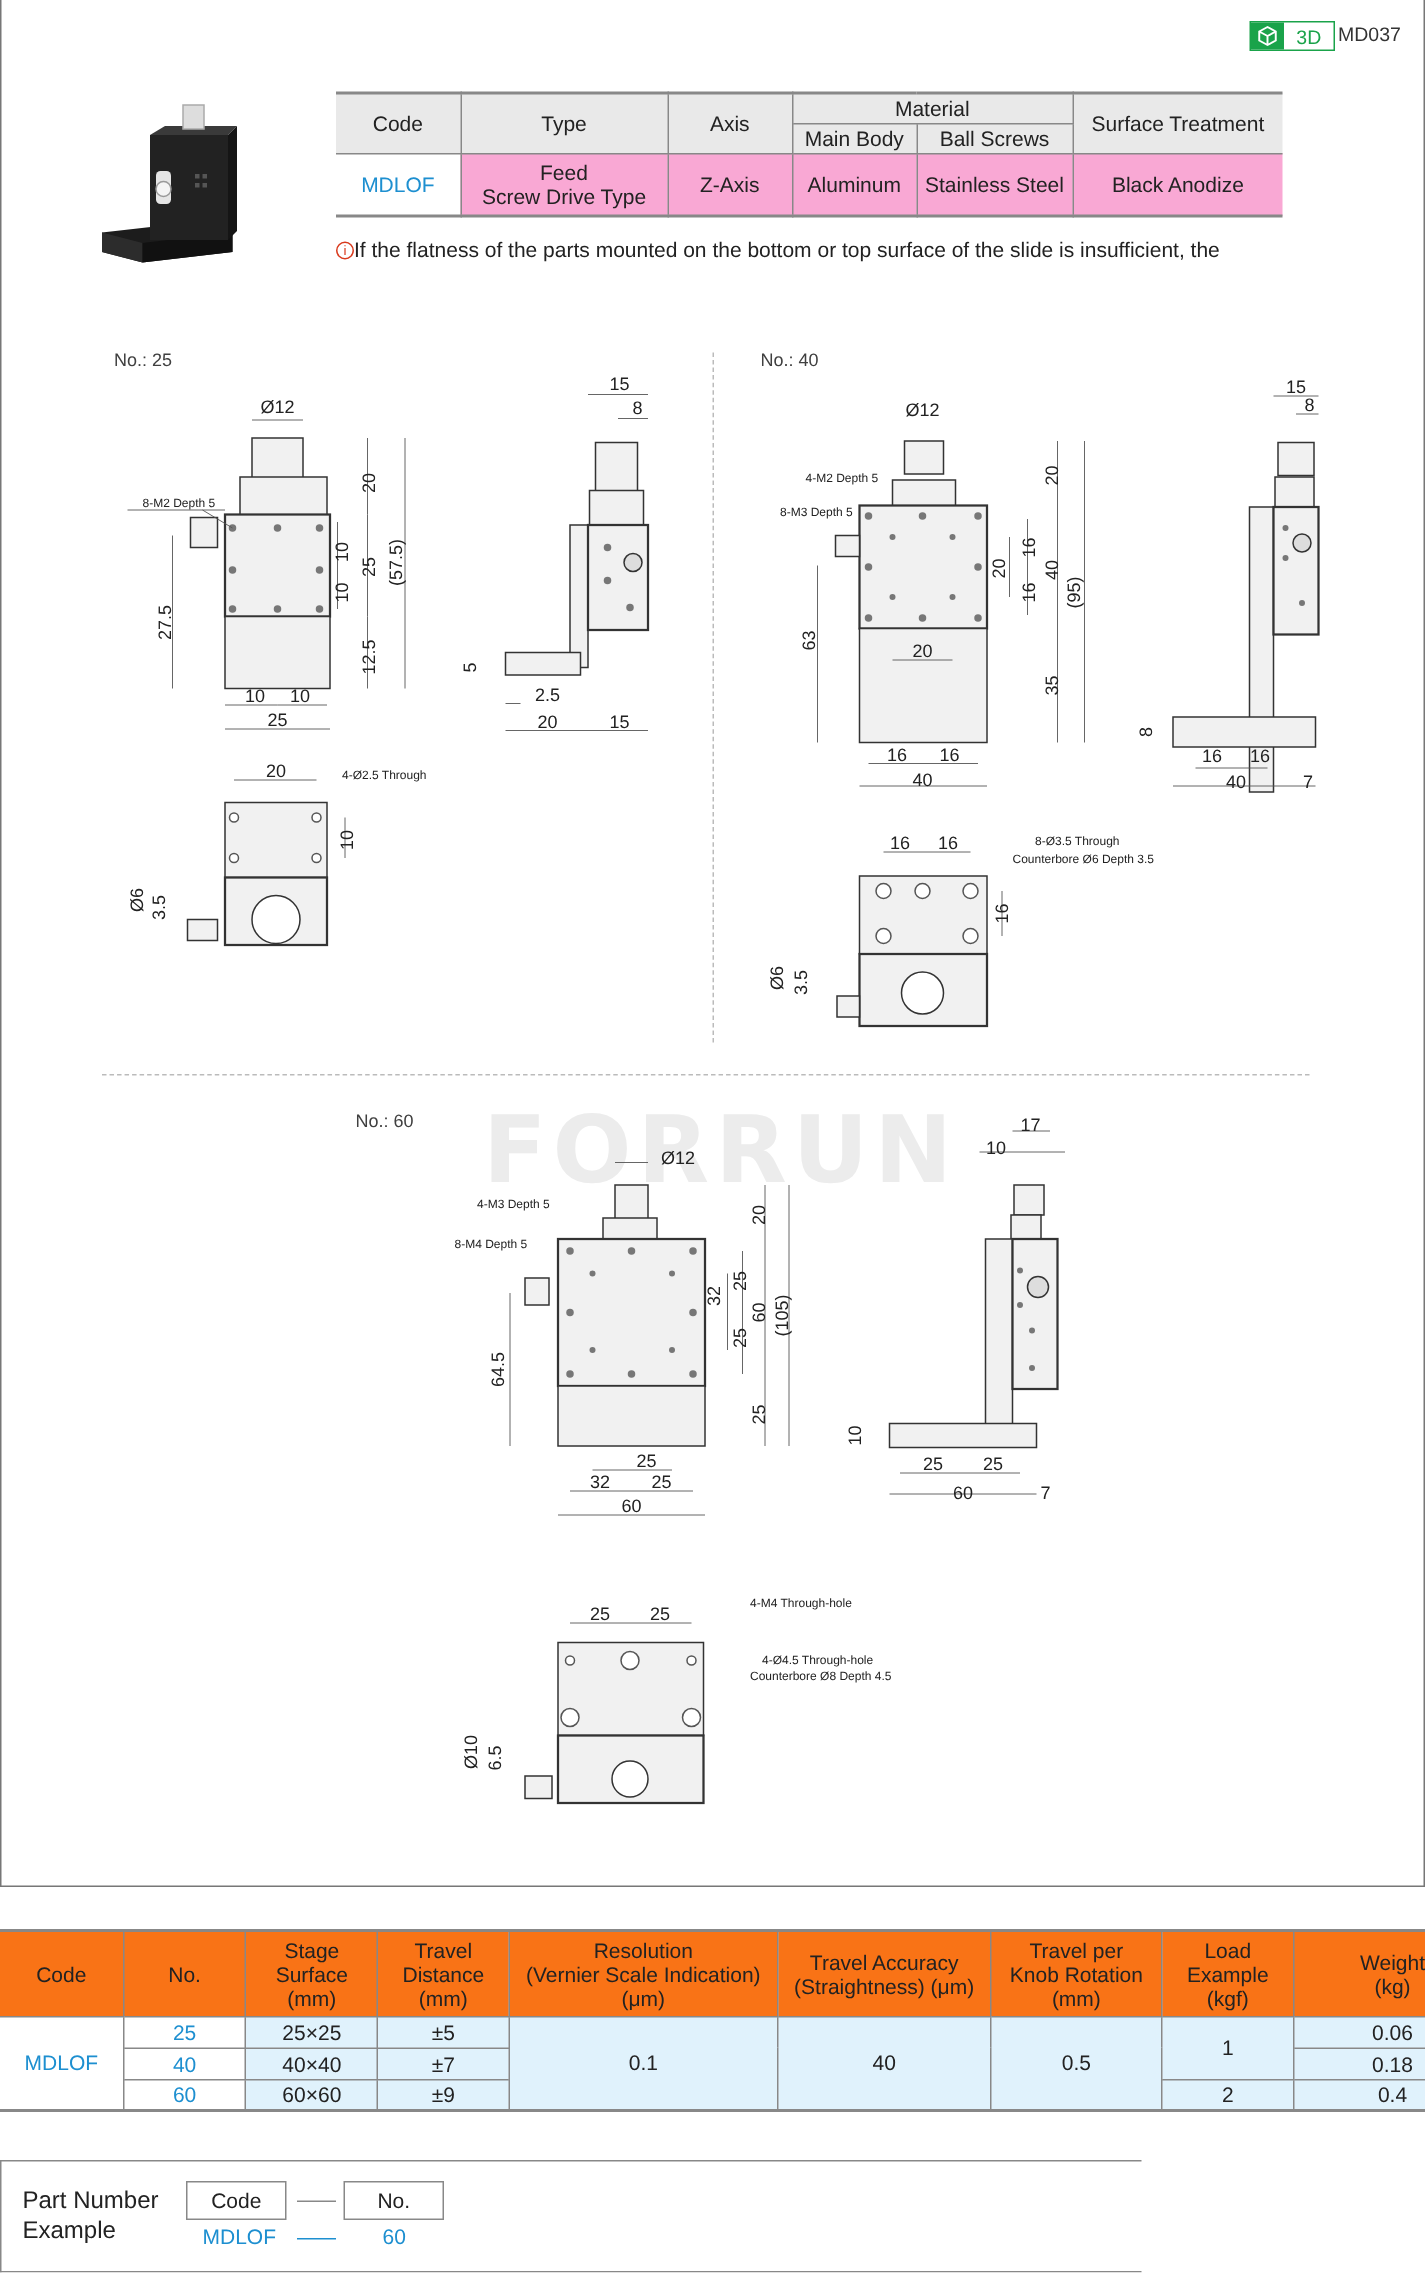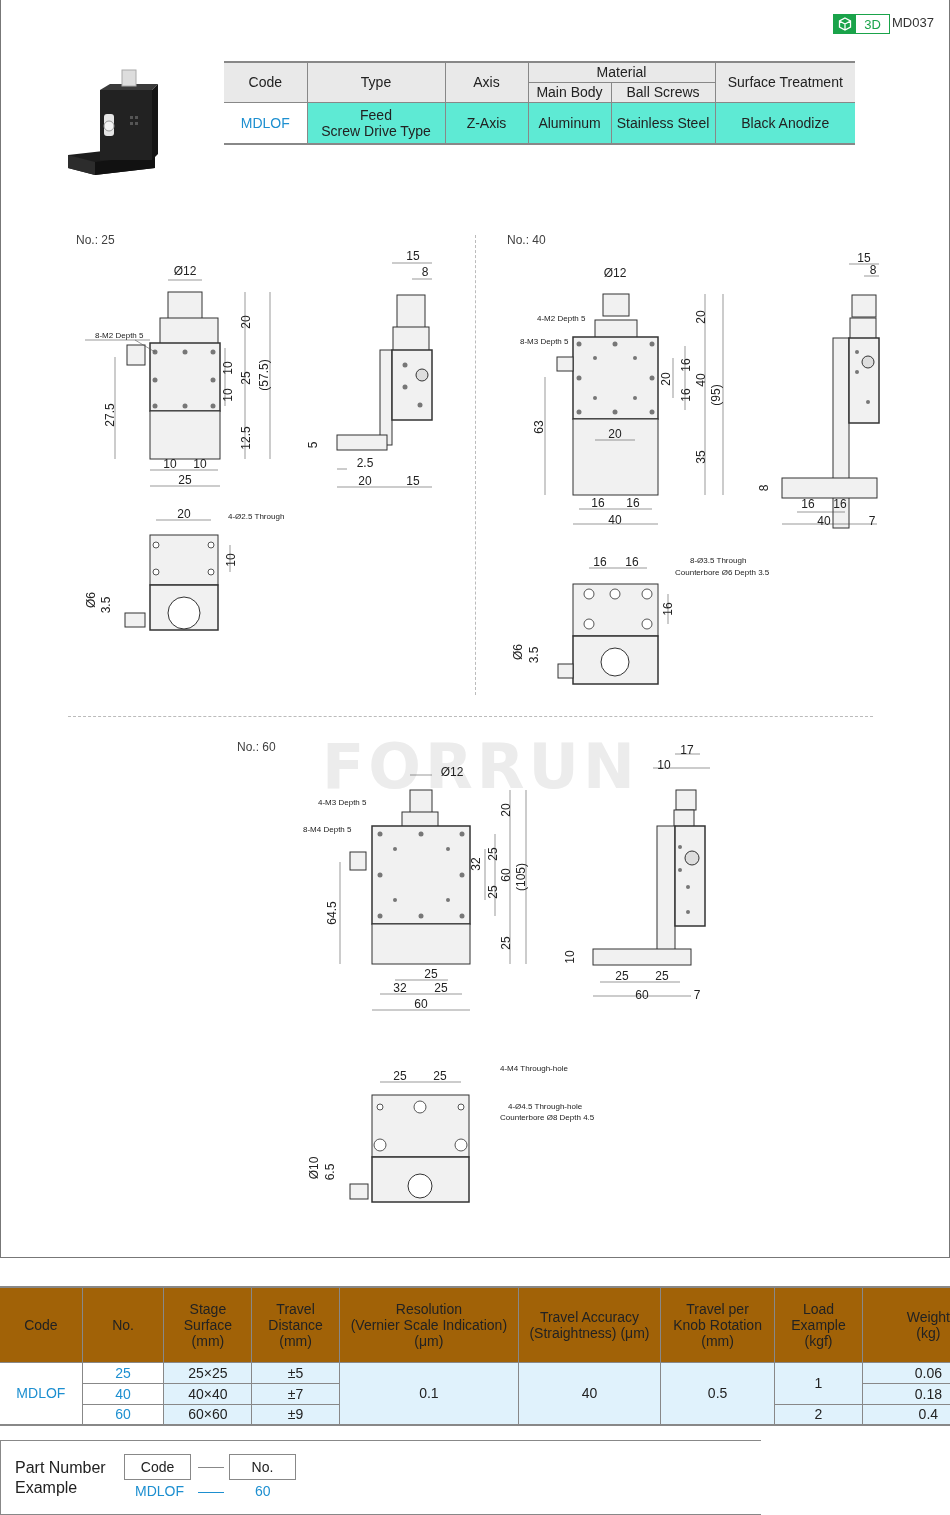--- a/index.html
+++ b/index.html
@@ -7,36 +7,36 @@
   .panel { position: absolute; left: 0; top: 0; width: 950px; height: 1258px; border: 1px solid #777; border-top: none; }
   .badge3d { position: absolute; left: 819px; top: 14px; width: 57px; height: 20px; border: 1px solid #1aa34a; display: flex; margin-left: 14px; }
   .badge3d .ic { width: 22px; height: 100%; background: #1aa34a; display: flex; align-items: center; justify-content: center; }
   .badge3d .tx { flex: 1; color: #1aa34a; font-size: 13px; display: flex; align-items: center; justify-content: center; }
   .pn { position: absolute; left: 892px; top: 15px; font-size: 13px; color: #333; }
   .photo { position: absolute; left: 60px; top: 60px; width: 110px; height: 120px; }
   table { border-collapse: collapse; font-size: 14px; }
   td, th { border: 1px solid #888; text-align: center; font-weight: normal; }
   .spec { position: absolute; left: 224px; top: 61px; width: 631px; border-top: 2px solid #888; border-bottom: 2px solid #888; }
   .spec th { background: #e9e9e9; height: 20px; }
-  .spec td { background: #5eead4; height: 42px; }
+  .spec td { background: #f9a8d4; height: 42px; }
   .spec td:first-child, .spec th:first-child { border-left: none; }
   .spec td:last-child, .spec th:last-child { border-right: none; }
   .blue { color: #1d8fd0; }
   .spec td.code { background: #fff; }
   .note { position: absolute; left: 224px; top: 157px; width: 680px; font-size: 14px; line-height: 19px; color: #222; }
   .note .i { display: inline-block; width: 12px; height: 12px; border: 1px solid #d9391c; border-radius: 50%; color: #d9391c; font-size: 9px; line-height: 10px; text-align: center; vertical-align: 1px; }
   .note .l2 { padding-left: 14px; }
   .lbl { position: absolute; font-size: 12px; color: #404040; }
   .vdiv { position: absolute; left: 475px; top: 235px; height: 460px; border-left: 1px dashed #bbb; }
   .hdiv { position: absolute; left: 68px; top: 716px; width: 805px; border-top: 1px dashed #bbb; }
   svg.dw { position: absolute; overflow: visible; }
   svg text { font-family: "Liberation Sans", sans-serif; fill: #222; }
   .watermark { position: absolute; left: 322px; top: 730px; font-size: 62px; font-weight: bold; color: #ececec; letter-spacing: 4px; font-family: "DejaVu Sans", sans-serif; }
   .dtbl { position: absolute; left: 0; top: 1286px; width: 950px; border-top: 2px solid #888; border-bottom: 2px solid #888; }
-  .dtbl th { background: #a16207; height: 75px; line-height: 16px; }
+  .dtbl th { background: #f97316; height: 57px; line-height: 16px; }
   .dtbl td { background: #e0f2fc; height: 21px; }
   .dtbl td.w { background: #fff; }
   .dtbl td:first-child, .dtbl th:first-child { border-left: none; }
   .dtbl td:last-child, .dtbl th:last-child { border-right: none; padding-left: 44px; }
   .pnex { position: absolute; left: 0; top: 1440px; width: 761px; height: 75px; border: 1px solid #888; border-right: none; }
   .pnex .t { position: absolute; left: 14px; top: 17px; font-size: 16px; line-height: 20px; color: #222; }
   .box { position: absolute; top: 13px; height: 26px; border: 1px solid #888; font-size: 14px; display: flex; align-items: center; justify-content: center; }
   .dash { position: absolute; width: 26px; border-top: 1px solid #888; }
   .ex { position: absolute; top: 42px; font-size: 14px; color: #1d8fd0; }
 </style>
@@ -91,20 +91,21 @@
     <td><span>Feed</span><br><span>Screw Drive Type</span></td>
     <td>Z-Axis</td>
     <td>Aluminum</td>
     <td>Stainless Steel</td>
     <td>Black Anodize</td>
   </tr>
 </tbody>
   </table>
 
 <div class="note">
+  <div><span class="i">i</span><span>If the flatness of the parts mounted on the bottom or top surface of the slide is insufficient, the</span></div>
 </div>
 
 <div class="lbl" style="left:76px;top:233px">No.: 25</div>
 <div class="lbl" style="left:507px;top:233px">No.: 40</div>
 <div class="lbl" style="left:237px;top:740px">No.: 60</div>
 <div class="vdiv"></div>
 <div class="hdiv"></div>
 <div class="watermark">FORRUN</div>
 
 <svg class="dw" style="left:90px;top:260px" width="200" height="235">

